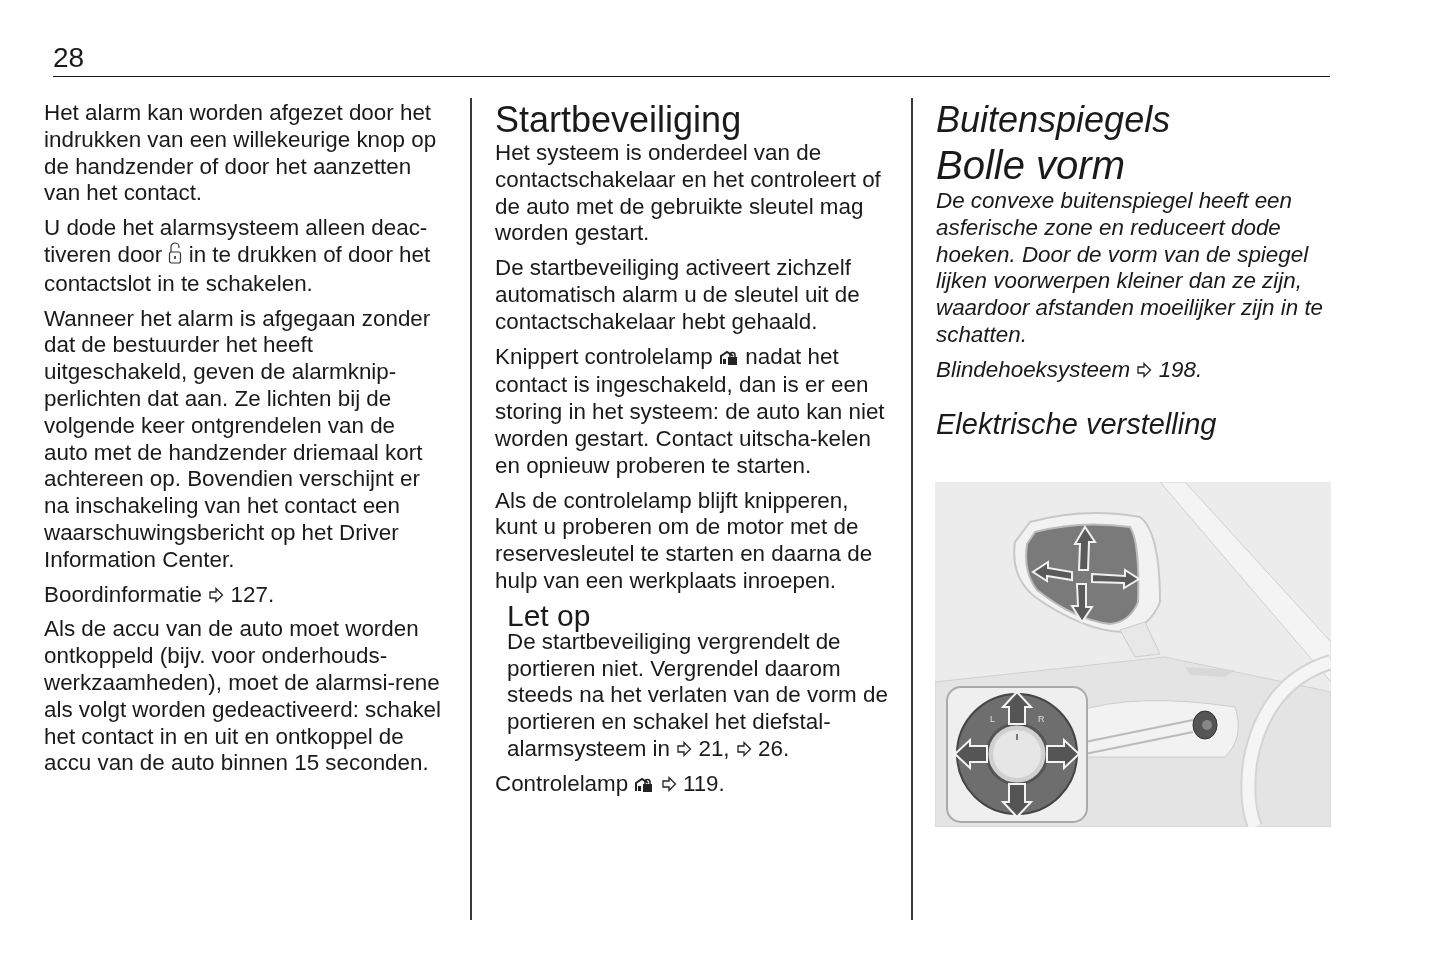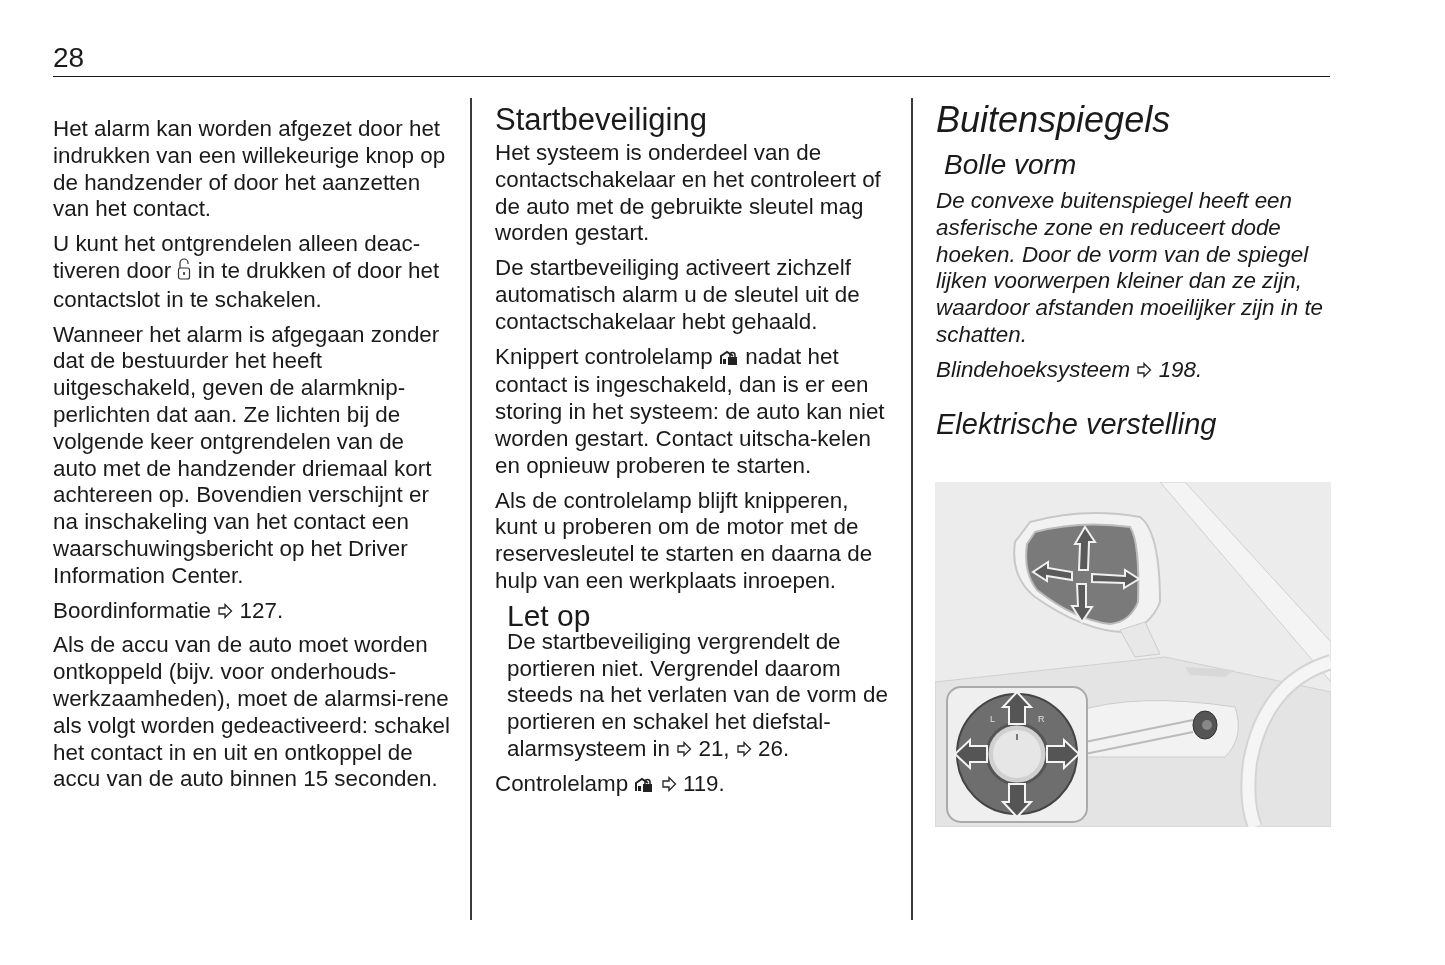--- a/index.html
+++ b/index.html
@@ -4,50 +4,50 @@
 <style>
   html, body { margin: 0; padding: 0; background: #ffffff; }
   body {
     width: 1445px; height: 965px; position: relative; overflow: hidden;
     font-family: "Liberation Sans", sans-serif; color: #1a1a1a;
   }
   .header { position: absolute; left: 53px; top: 40px; width: 1277px; height: 36px; border-bottom: 1.5px solid #1a1a1a; }
   .page-num { position: absolute; left: 0; top: 2px; font-size: 28px; }
   .chapter { position: absolute; left: 118px; top: 2px; font-size: 28px; }
   .col { position: absolute; top: 100px; }
-  .col1 { left: 53px; width: 400px; margin-top: 16px; }
+  .col1 { left: 44px; width: 400px; }
   .col2 { left: 495px; width: 400px; }
   .col3 { left: 936px; width: 400px; font-style: italic; }
   .divider { position: absolute; top: 98px; width: 2px; height: 822px; background: #3a3a3a; }
   .div1 { left: 470px; }
   .div2 { left: 911px; }
   p { margin: 0 0 8px 0; font-size: 22.4px; line-height: 26.8px; }
   h2.h-big { margin: 0 0 2px 0; font-size: 33px; font-weight: normal; line-height: 40px; }
-  h3.h-mid { margin: 0 0 4px 8px; font-size: 28px; font-weight: normal; line-height: 38px; }
+  h3.h-mid { margin: 0 0 4px 0; font-size: 40px; font-weight: normal; line-height: 38px; }
   h4.h-sub { margin: 24px 0 0 0; font-size: 29px; font-weight: normal; line-height: 36px; }
   .note { margin-left: 12px; margin-top: 6px; }
   .note-title { font-size: 30px; line-height: 26px; font-weight: normal; }
   .xref { display: inline-block; width: 16px; height: 16px; vertical-align: -1px; }
   .icon-inline { display: inline-block; vertical-align: -2px; }
   .figure { position: absolute; left: 935px; top: 482px; width: 396px; height: 345px; background: #ececec; overflow: hidden; }
 </style>
 </head>
 <body>
 
 <div class="header">
   <span class="page-num">28</span>
 </div>
 
 <div class="divider div1"></div>
 <div class="divider div2"></div>
 
 <div class="col col1">
   <p>Het alarm kan worden afgezet door het indrukken van een willekeurige knop op de handzender of door het aanzetten van het contact.</p>
   <p>
-    <span>U kunt het ontgrendelen alleen deac-tiveren door</span>
+    <span>U dode het alarmsysteem alleen deac-tiveren door</span>
     <span class="icon-inline">
       <svg width="14" height="22" viewBox="0 0 14 22">
           <path d="M3 10 V5 a4 4 0 0 1 8 0 V6" fill="none" stroke="#333" stroke-width="1.2"></path>
           <rect x="1.5" y="10" width="11" height="11" rx="2" fill="none" stroke="#333" stroke-width="1.2"></rect>
           <rect x="6" y="14" width="2" height="3" fill="#555"></rect>
         </svg>
     </span>
     <span>in te drukken of door het contactslot in te schakelen.</span>
   </p>
   <p>Wanneer het alarm is afgegaan zonder dat de bestuurder het heeft uitgeschakeld, geven de alarmknip-perlichten dat aan. Ze lichten bij de volgende keer ontgrendelen van de auto met de handzender driemaal kort achtereen op. Bovendien verschijnt er na inschakeling van het contact een waarschuwingsbericht op het Driver Information Center.</p>
@@ -55,21 +55,21 @@
     <span>Boordinformatie</span>
     <span class="xref"><svg width="16" height="16" viewBox="0 0 16 16">
           <path d="M2 5 H8 V1.5 L14.5 8 L8 14.5 V11 H2 Z" fill="none" stroke="#222" stroke-width="1.3"></path>
         </svg></span>
     <span>127.</span>
   </p>
   <p>Als de accu van de auto moet worden ontkoppeld (bijv. voor onderhouds-werkzaamheden), moet de alarmsi-rene als volgt worden gedeactiveerd: schakel het contact in en uit en ontkoppel de accu van de auto binnen 15 seconden.</p>
 </div>
 
 <div class="col col2">
-  <h2 class="h-big" style="font-size:31px;margin-bottom:0;">Startbeveiliging</h2>
+  <h2 class="h-big" style="font-size:36px;margin-bottom:0;">Startbeveiliging</h2>
   <p>Het systeem is onderdeel van de contactschakelaar en het controleert of de auto met de gebruikte sleutel mag worden gestart.</p>
   <p>De startbeveiliging activeert zichzelf automatisch alarm u de sleutel uit de contactschakelaar hebt gehaald.</p>
   <p>
     <span>Knippert controlelamp</span>
     <span class="icon-inline">
       <svg width="20" height="16" viewBox="0 0 20 16">
           <path d="M2 14 V6 L8 2 L14 6" fill="none" stroke="#222" stroke-width="2"></path>
           <rect x="9" y="7" width="9" height="8" fill="#222"></rect>
           <path d="M11 7 V5 a2.5 2.5 0 0 1 5 0 V7" fill="none" stroke="#222" stroke-width="1.5"></path>
           <rect x="4" y="9" width="3" height="5" fill="#222"></rect>

